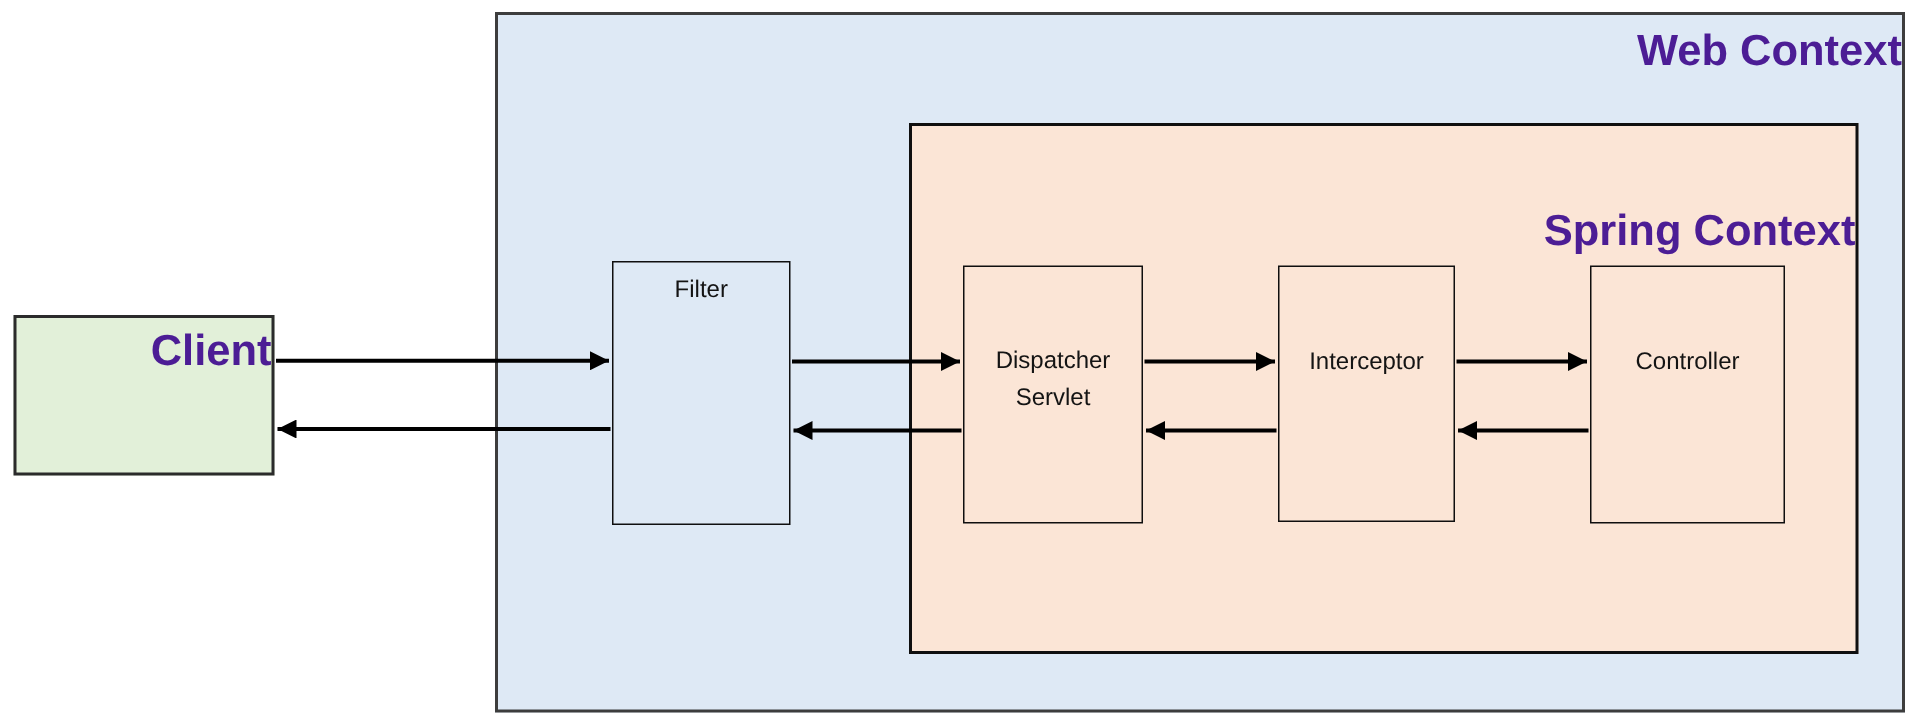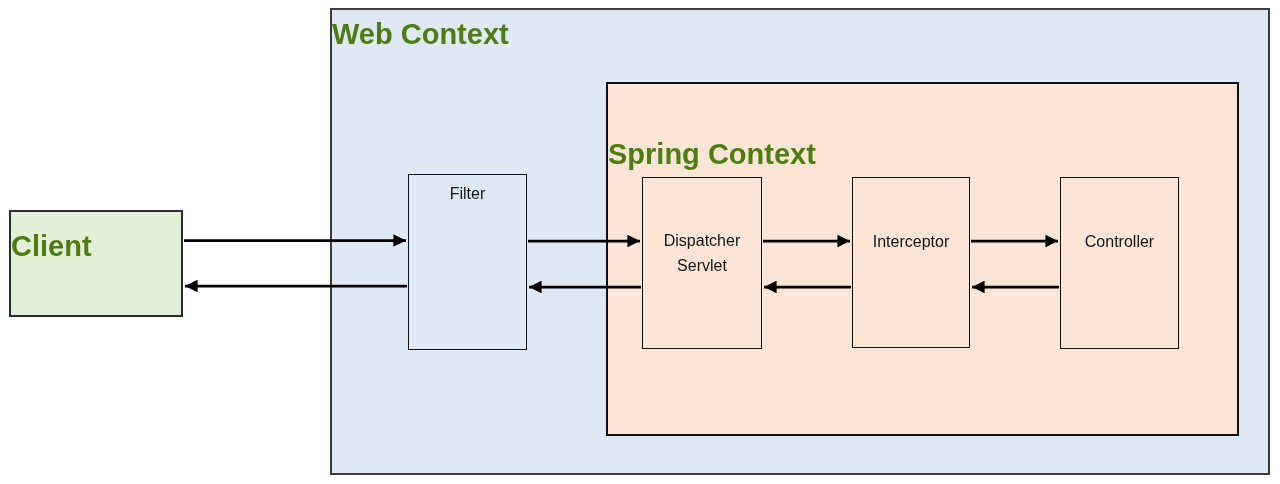--- a/index.html
+++ b/index.html
@@ -46,34 +46,34 @@
     left: 408px; top: 174px; width: 119px; height: 176px;
     background: var(--web-context-fill);
     border: 1.5px solid var(--border-black);
   }
   .spring-node {
     background: var(--spring-context-fill);
     border: 1.5px solid var(--border-black);
   }
   #dispatcher-servlet { left: 642px; top: 177px; width: 120px; height: 172px; }
   #interceptor       { left: 852px; top: 177px; width: 118px; height: 171px; }
-  #controller        { left: 1060px; top: 177px; width: 119px; height: 172px; }
+  #controller        { left: 1060px; top: 177px; width: 130px; height: 172px; }
 
   
   .ctx-title {
     position: absolute; left: 0; right: 0;
-    text-align: left;
+    text-align: right;
     font-weight: bold;
     font-size: 29px;
     line-height: 36px;
-    color: #4d7c0f;
+    color: #4c1d95;
   }
   #web-context .ctx-title    { top: 6px; }
   #spring-context .ctx-title { top: 4px; margin-top: 48px; }
-  #client .ctx-title         { top: 4px; margin-top: 12px; }
+  #client .ctx-title         { top: 4px; }
 
   .node-label {
     position: absolute; left: 0; right: 0;
     text-align: center;
     font-size: 16px;
     line-height: 25px;
     color: #141414;
   }
   #filter .node-label             { top: 6px; }
   #dispatcher-servlet .node-label { top: 50px; }

